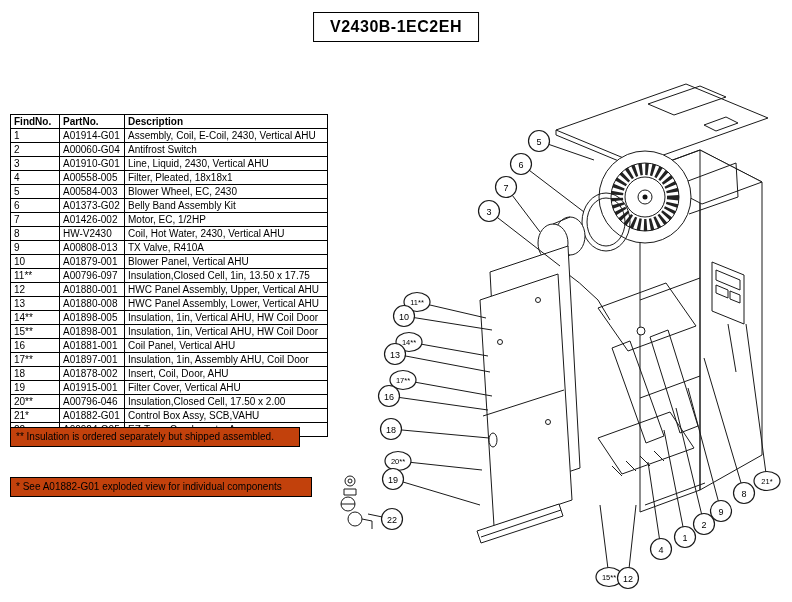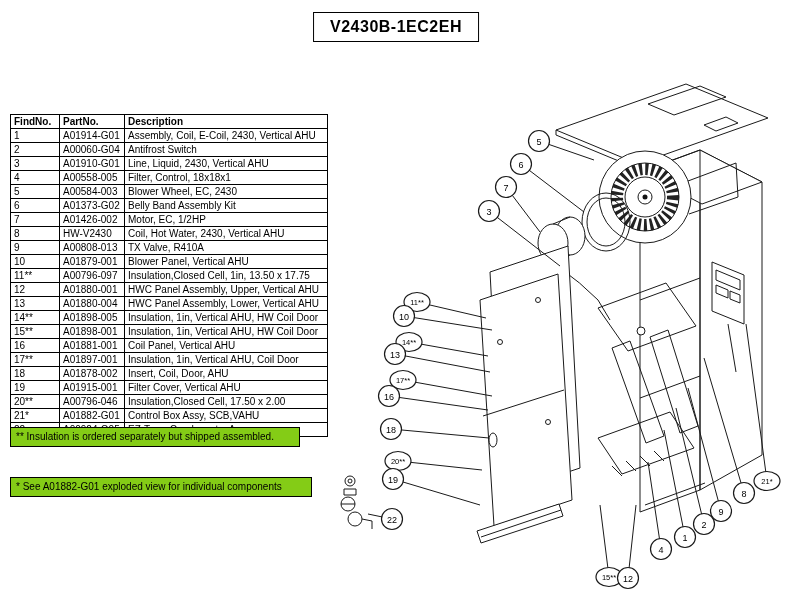--- a/index.html
+++ b/index.html
@@ -9,21 +9,21 @@
         border:1px solid #000;padding:5px 16px;font-size:16px;font-weight:bold;
         letter-spacing:.5px;background:#fff;z-index:3;}
   .parts-table{position:absolute;left:10px;top:114px;border-collapse:collapse;
         font-size:10px;line-height:11px;background:#fff;z-index:3;}
   .parts-table th,.parts-table td{border:1px solid #000;padding:1px 3px;
         text-align:left;white-space:nowrap;font-weight:normal;}
   .parts-table th{font-weight:bold;margin-left:18px;}
   .parts-table .col-find{width:42px;}
   .parts-table .col-part{width:58px;}
   .parts-table .col-desc{width:196px;}
-  .note-box{position:absolute;left:10px;border:1px solid #000;background:#84cc16;
+  .note-box{position:absolute;left:10px;border:1px solid #000;background:#c2410c;
         font-size:10px;line-height:11.5px;padding:3px 5px;z-index:3;}
   #note1{top:427px;width:278px;}
   #note2{top:477px;width:290px;}
   #diagram{position:absolute;left:0;top:0;z-index:1;}
   #diagram *{vector-effect:non-scaling-stroke;}
   .ln{stroke:#1a1a1a;stroke-width:1;fill:none;}
   .fw{stroke:#1a1a1a;stroke-width:1;fill:#fff;}
   .leader{stroke:#1a1a1a;stroke-width:1;}
   .balloon{fill:#fff;stroke:#1a1a1a;stroke-width:1.2;}
   .balloon-label{font-family:"Liberation Sans",sans-serif;font-size:9px;
@@ -277,21 +277,21 @@
           <td class="col-desc">Antifrost Switch</td>
         </tr>
         <tr>
           <td class="col-find">3</td>
           <td class="col-part">A01910-G01</td>
           <td class="col-desc">Line, Liquid, 2430, Vertical AHU</td>
         </tr>
         <tr>
           <td class="col-find">4</td>
           <td class="col-part">A00558-005</td>
-          <td class="col-desc">Filter, Control, 18x18x1</td>
+          <td class="col-desc">Filter, Pleated, 18x18x1</td>
         </tr>
         <tr>
           <td class="col-find">5</td>
           <td class="col-part">A00584-003</td>
           <td class="col-desc">Blower Wheel, EC, 2430</td>
         </tr>
         <tr>
           <td class="col-find">6</td>
           <td class="col-part">A01373-G02</td>
           <td class="col-desc">Belly Band Assembly Kit</td>
@@ -321,42 +321,42 @@
           <td class="col-part">A00796-097</td>
           <td class="col-desc">Insulation,Closed Cell, 1in, 13.50 x 17.75</td>
         </tr>
         <tr>
           <td class="col-find">12</td>
           <td class="col-part">A01880-001</td>
           <td class="col-desc">HWC Panel Assembly, Upper, Vertical AHU</td>
         </tr>
         <tr>
           <td class="col-find">13</td>
-          <td class="col-part">A01880-004</td>
+          <td class="col-part">A01880-008</td>
           <td class="col-desc">HWC Panel Assembly, Lower, Vertical AHU</td>
         </tr>
         <tr>
           <td class="col-find">14**</td>
           <td class="col-part">A01898-005</td>
           <td class="col-desc">Insulation, 1in, Vertical AHU, HW Coil Door</td>
         </tr>
         <tr>
           <td class="col-find">15**</td>
           <td class="col-part">A01898-001</td>
           <td class="col-desc">Insulation, 1in, Vertical AHU, HW Coil Door</td>
         </tr>
         <tr>
           <td class="col-find">16</td>
           <td class="col-part">A01881-001</td>
           <td class="col-desc">Coil Panel, Vertical AHU</td>
         </tr>
         <tr>
           <td class="col-find">17**</td>
           <td class="col-part">A01897-001</td>
-          <td class="col-desc">Insulation, 1in, Vertical AHU, Coil Door</td>
+          <td class="col-desc">Insulation, 1in, Assembly AHU, Coil Door</td>
         </tr>
         <tr>
           <td class="col-find">18</td>
           <td class="col-part">A01878-002</td>
           <td class="col-desc">Insert, Coil, Door, AHU</td>
         </tr>
         <tr>
           <td class="col-find">19</td>
           <td class="col-part">A01915-001</td>
           <td class="col-desc">Filter Cover, Vertical AHU</td>

